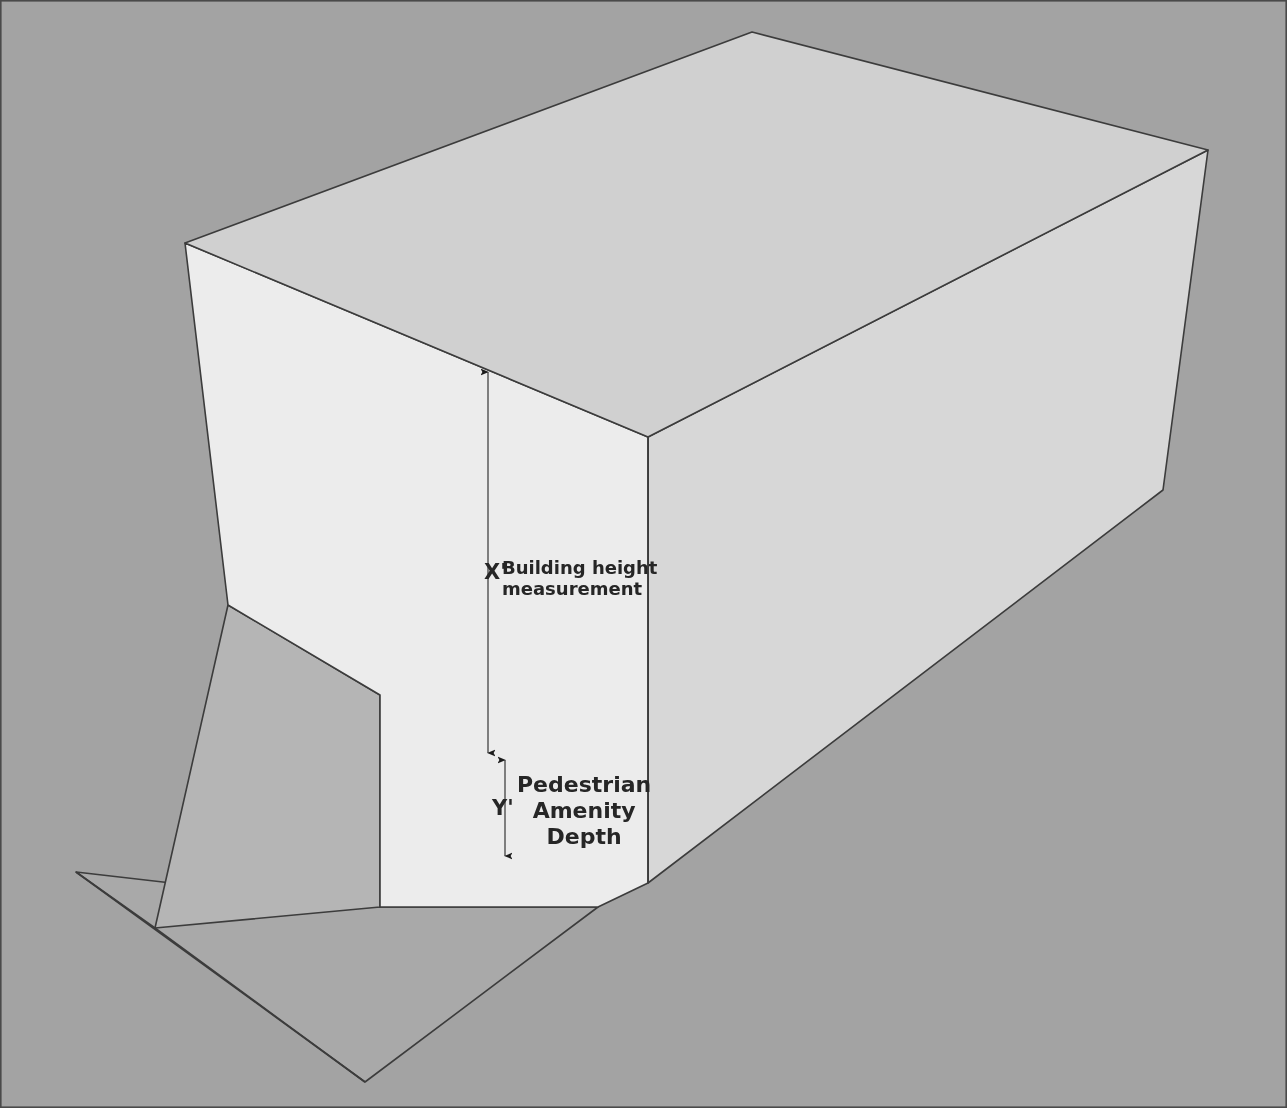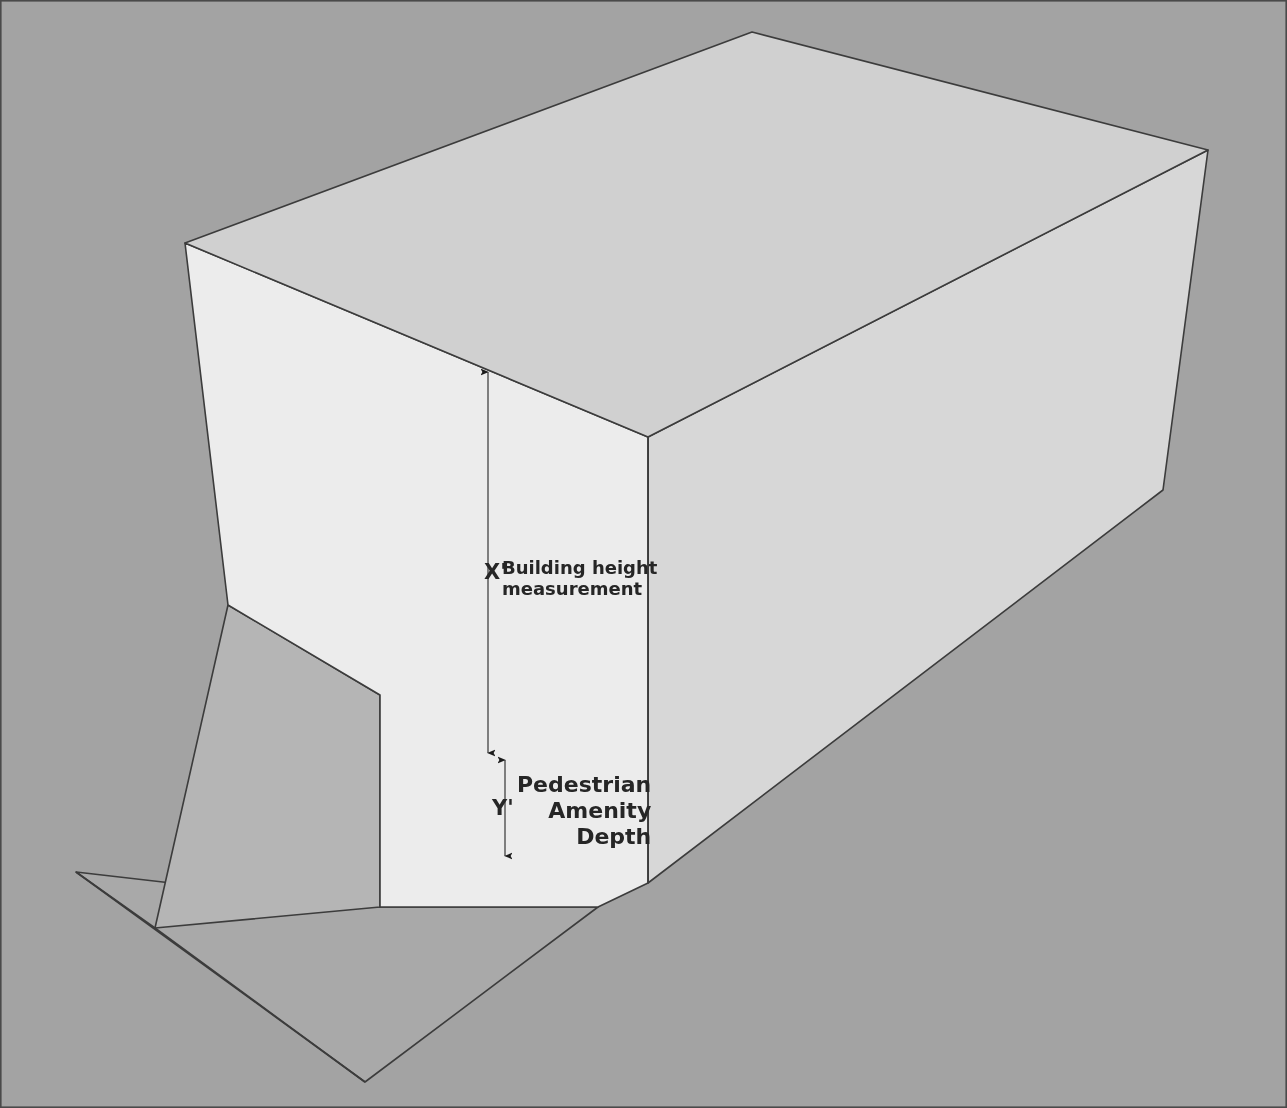--- a/index.html
+++ b/index.html
@@ -48,21 +48,21 @@
   #label-y-key {
     left: 492px;
     top: 797px;
     font-size: 21px;
   }
   #label-y-text {
     left: 517px;
     top: 772px;
     font-size: 22px;
     line-height: 1.18;
-    text-align: right;
+    text-align: center;
   }
 </style>
 </head>
 <body>
 
 <div id="stage">
 
   <svg id="scene" viewBox="0 0 1287 1108" xmlns="http://www.w3.org/2000/svg">
 
     <defs>

